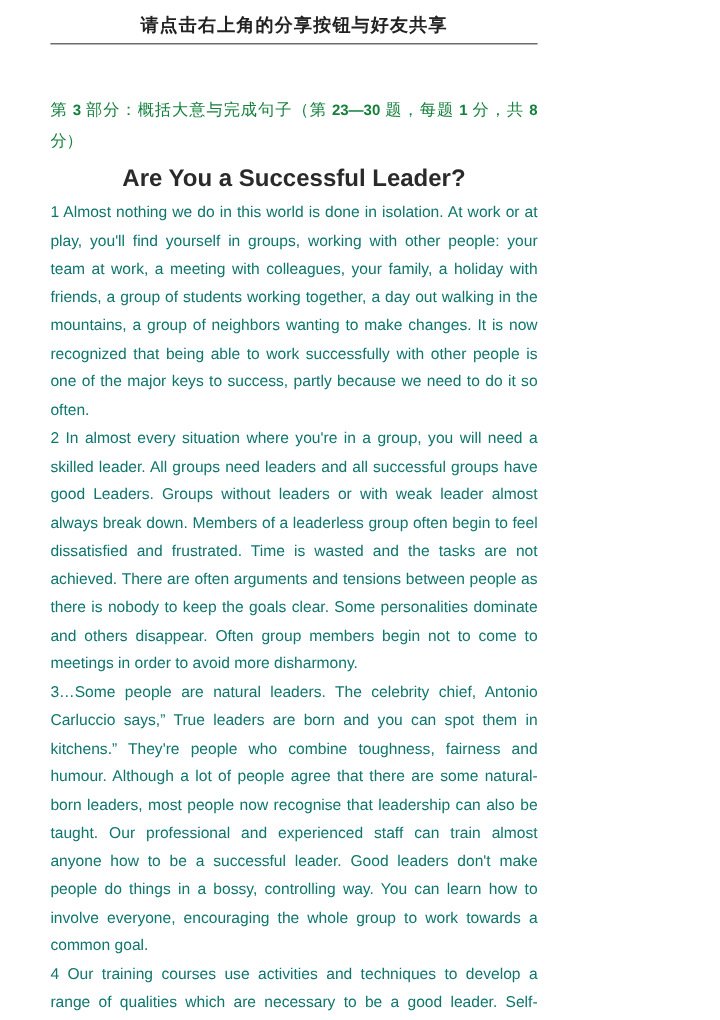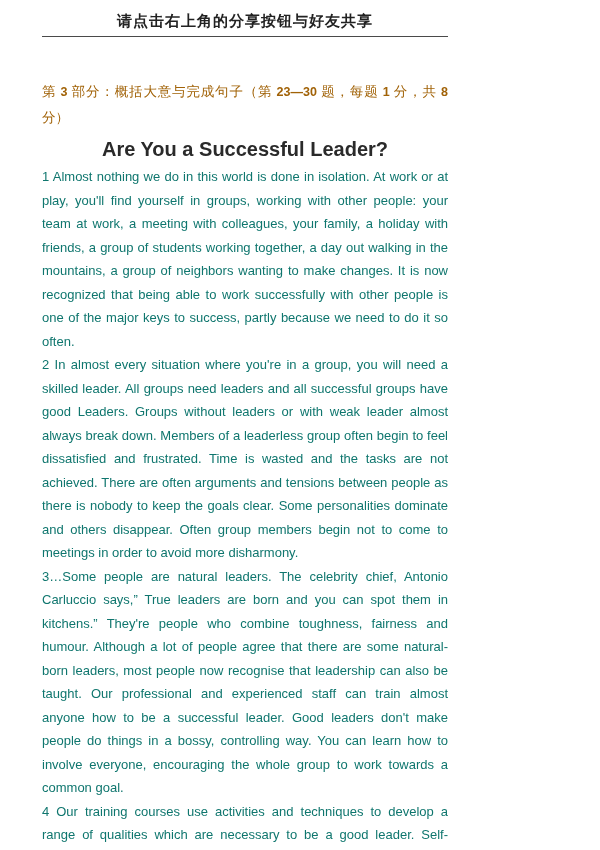--- a/index.html
+++ b/index.html
@@ -26,21 +26,21 @@
     border: none;
     border-top: 1.5px solid #4a4a4a;
     margin: 5px 0 0 0;
   }
 
   .cn-section { margin-top: 42px; }
   .cn-line {
     font-family: "Liberation Serif", "DejaVu Serif", serif;
     font-size: 13.5px;
     line-height: 26px;
-    color: #a16207;
+    color: #15803d;
     text-align: justify;
   }
   .cn-line .b {
     font-weight: bold;
     font-family: "Liberation Sans", "DejaVu Sans", sans-serif;
     font-size: 12.5px;
   }
   .indent { text-indent: 2em; }
 
   .article-title {

